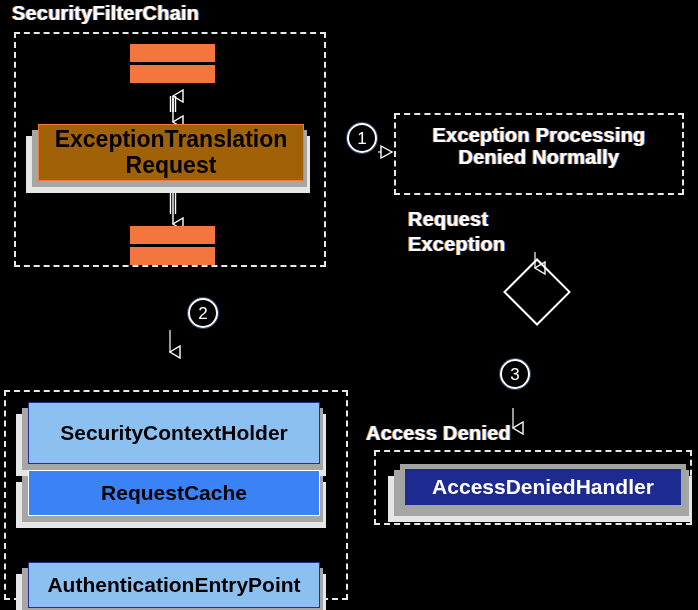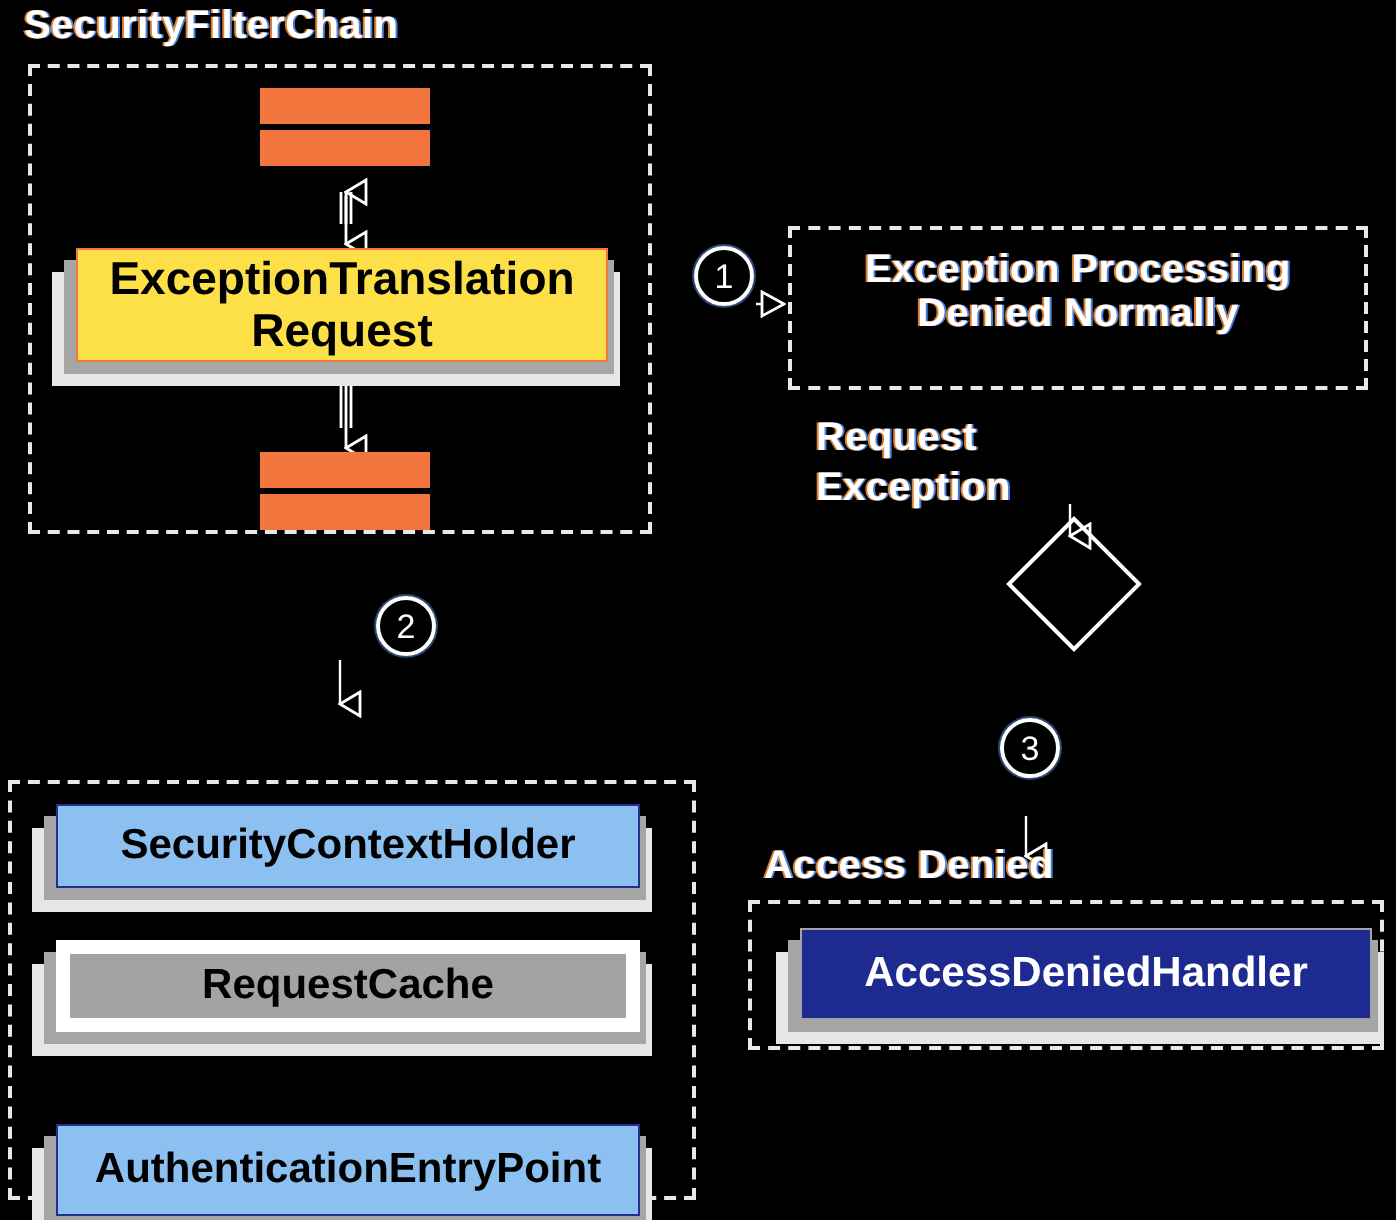--- a/index.html
+++ b/index.html
@@ -58,24 +58,24 @@
     left: 0; top: 0; right: 0; bottom: 0;
     display: flex;
     align-items: center;
     justify-content: center;
     text-align: center;
     font-weight: bold;
     line-height: 1.1;
   }
 
   
-  .face.orange { background: #fde047; color: #000000; border: 1px solid #f4763f; }
+  .face.orange { background: #a16207; color: #000000; border: 1px solid #f4763f; }
   .face.blue   { background: #8cc0f0; color: #000000; border: 1px solid #24308c; }
-  .face.beige  { background: #a3a3a3; color: #000000; border: 7px solid #ffffff; }
-  .face.navy   { background: #1d2b90; color: #ffffff; border: 1px solid #a3a3a3; }
+  .face.beige  { background: #3b82f6; color: #000000; border: 1px solid #ffffff; }
+  .face.navy   { background: #1d2b90; color: #ffffff; border: 5px solid #a3a3a3; }
 
   
   .bar {
     position: absolute;
     background: #f4763f;
   }
 
   
   .step {
     position: absolute;
@@ -192,21 +192,21 @@
   <div class="group-title" style="left:408px; top:208px;">Request</div>
   <div class="group-title" style="left:408px; top:233px;">Exception</div>
 
   <div class="diamond" style="left:513px; top:268px;"></div>
 
   <div class="step" style="left:188px; top:298px;">2</div>
 
 
   <div class="group-box" style="left:4px; top:390px; width:344px; height:210px;"></div>
 
-  <div class="card" style="left:28px; top:402px; width:292px; height:42px;border-radius:21px;">
+  <div class="card" style="left:28px; top:402px; width:292px; height:62px;border-radius:21px;">
     <div class="layer shadow2"></div>
     <div class="layer shadow1"></div>
     <div class="layer face blue" style="font-size:21px;">
       <span>SecurityContextHolder</span>
     </div>
   </div>
 
   <div class="card" style="left:28px; top:470px; width:292px; height:46px;">
     <div class="layer shadow2"></div>
     <div class="layer shadow1"></div>
@@ -218,21 +218,21 @@
   <div class="card" style="left:28px; top:562px; width:292px; height:46px;">
     <div class="layer shadow2"></div>
     <div class="layer shadow1"></div>
     <div class="layer face blue" style="font-size:21px;">
       <span>AuthenticationEntryPoint</span>
     </div>
   </div>
 
   <div class="step" style="left:500px; top:359px;">3</div>
 
-  <div class="group-title" style="left:382px; top:422px;">Access Denied</div>
+  <div class="group-title" style="left:366px; top:422px;">Access Denied</div>
 
   <div class="group-box" style="left:374px; top:450px; width:318px; height:75px;"></div>
 
   <div class="card" style="left:400px; top:464px; width:286px; height:46px;">
     <div class="layer shadow2"></div>
     <div class="layer shadow1"></div>
     <div class="layer face navy" style="font-size:21px;">
       <span>AccessDeniedHandler</span>
     </div>
   </div>

